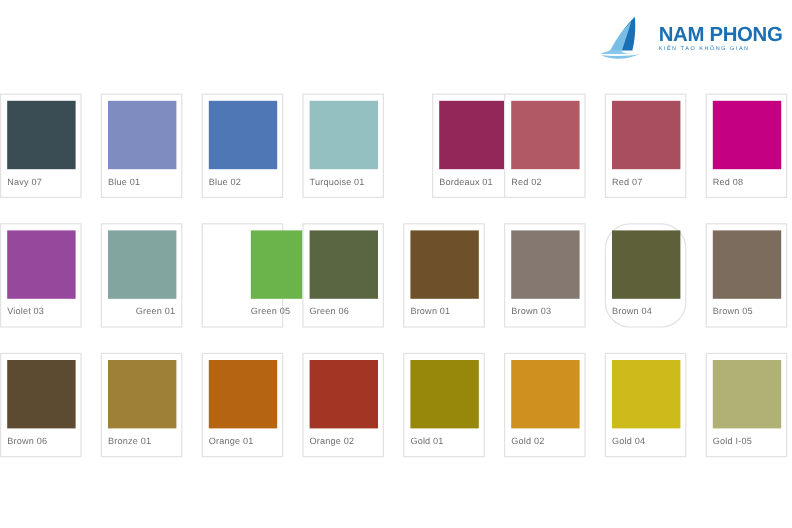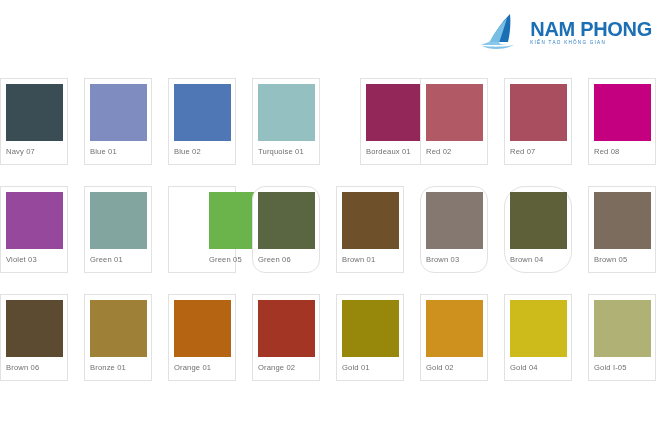--- a/index.html
+++ b/index.html
@@ -44,21 +44,21 @@
   }
 
   .logo-text {
     display: flex;
     flex-direction: column;
     justify-content: center;
     line-height: 1;
   }
 
   .logo-name {
-    font-size: 20px;
+    font-size: 17px;
     font-weight: bold;
     letter-spacing: -0.3px;
     color: #1b6fb5;
     white-space: nowrap;
     font-family: "Liberation Sans", sans-serif;
   }
 
   .logo-tagline {
     margin-top: 2px;
     font-size: 4.6px;
@@ -161,35 +161,35 @@
       <div class="card" style="border-color: rgb(226, 226, 226);">
         <div class="swatch" style="background: rgb(196, 0, 128);"></div>
         <div class="card-label" style="color: rgb(111, 111, 111);">Red 08</div>
       </div>
       <div class="card" style="border-color: rgb(226, 226, 226);">
         <div class="swatch" style="background: rgb(150, 73, 156);"></div>
         <div class="card-label" style="color: rgb(111, 111, 111);">Violet 03</div>
       </div>
       <div class="card" style="border-color: rgb(226, 226, 226);">
         <div class="swatch" style="background: rgb(130, 165, 160);"></div>
-        <div class="card-label" style="color: rgb(111, 111, 111);">Green 01</div>
+        <div class="card-label" style="color: rgb(111, 111, 111); text-align: right;">Green 01</div>
       </div>
       <div class="card" style="border-color: rgb(226, 226, 226); padding-left: 40px;">
         <div class="swatch" style="background: rgb(107, 180, 75);"></div>
         <div class="card-label" style="color: rgb(111, 111, 111);">Green 05</div>
       </div>
-      <div class="card" style="border-color: rgb(226, 226, 226); border-radius: 13px;">
+      <div class="card" style="border-color: rgb(226, 226, 226);">
         <div class="swatch" style="background: rgb(90, 102, 66);"></div>
         <div class="card-label" style="color: rgb(111, 111, 111);">Green 06</div>
       </div>
       <div class="card" style="border-color: rgb(226, 226, 226);">
         <div class="swatch" style="background: rgb(110, 81, 42);"></div>
         <div class="card-label" style="color: rgb(111, 111, 111);">Brown 01</div>
       </div>
-      <div class="card" style="border-color: rgb(226, 226, 226); border-radius: 14px;">
+      <div class="card" style="border-color: rgb(226, 226, 226);">
         <div class="swatch" style="background: rgb(133, 120, 113);"></div>
         <div class="card-label" style="color: rgb(111, 111, 111);">Brown 03</div>
       </div>
       <div class="card" style="border-color: rgb(226, 226, 226); border-radius: 21px;">
         <div class="swatch" style="background: rgb(93, 96, 56);"></div>
         <div class="card-label" style="color: rgb(111, 111, 111);">Brown 04</div>
       </div>
       <div class="card" style="border-color: rgb(226, 226, 226);">
         <div class="swatch" style="background: rgb(124, 108, 93);"></div>
         <div class="card-label" style="color: rgb(111, 111, 111);">Brown 05</div>

